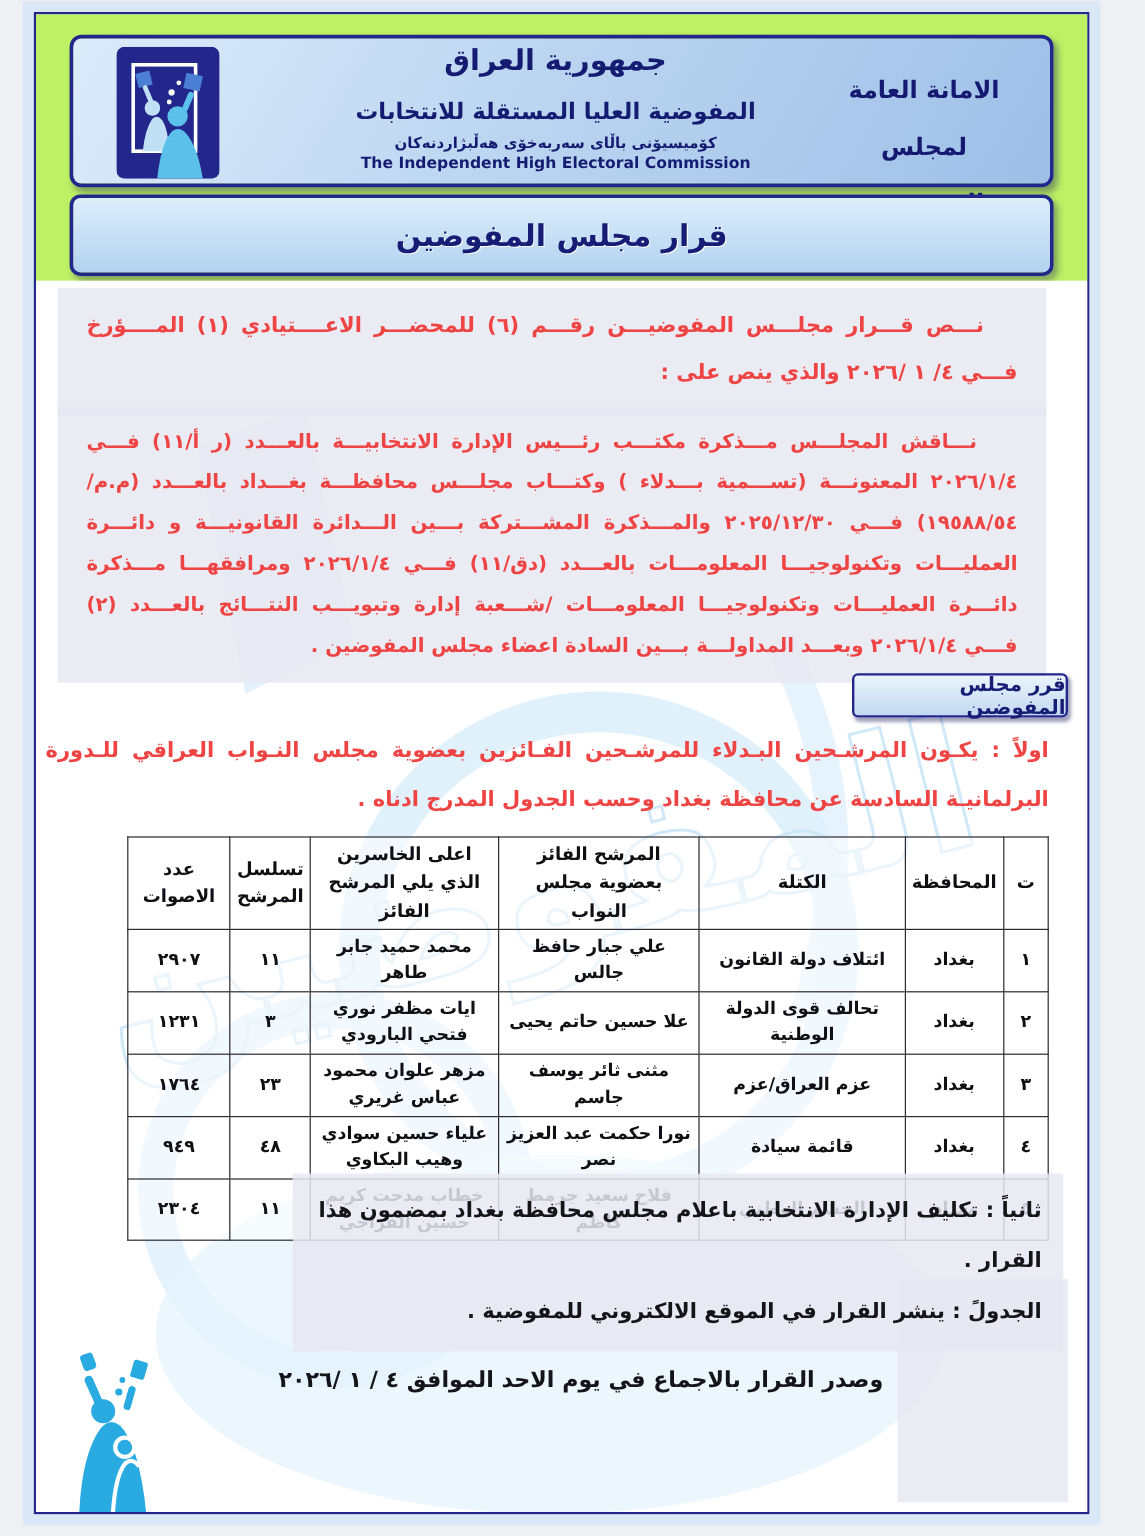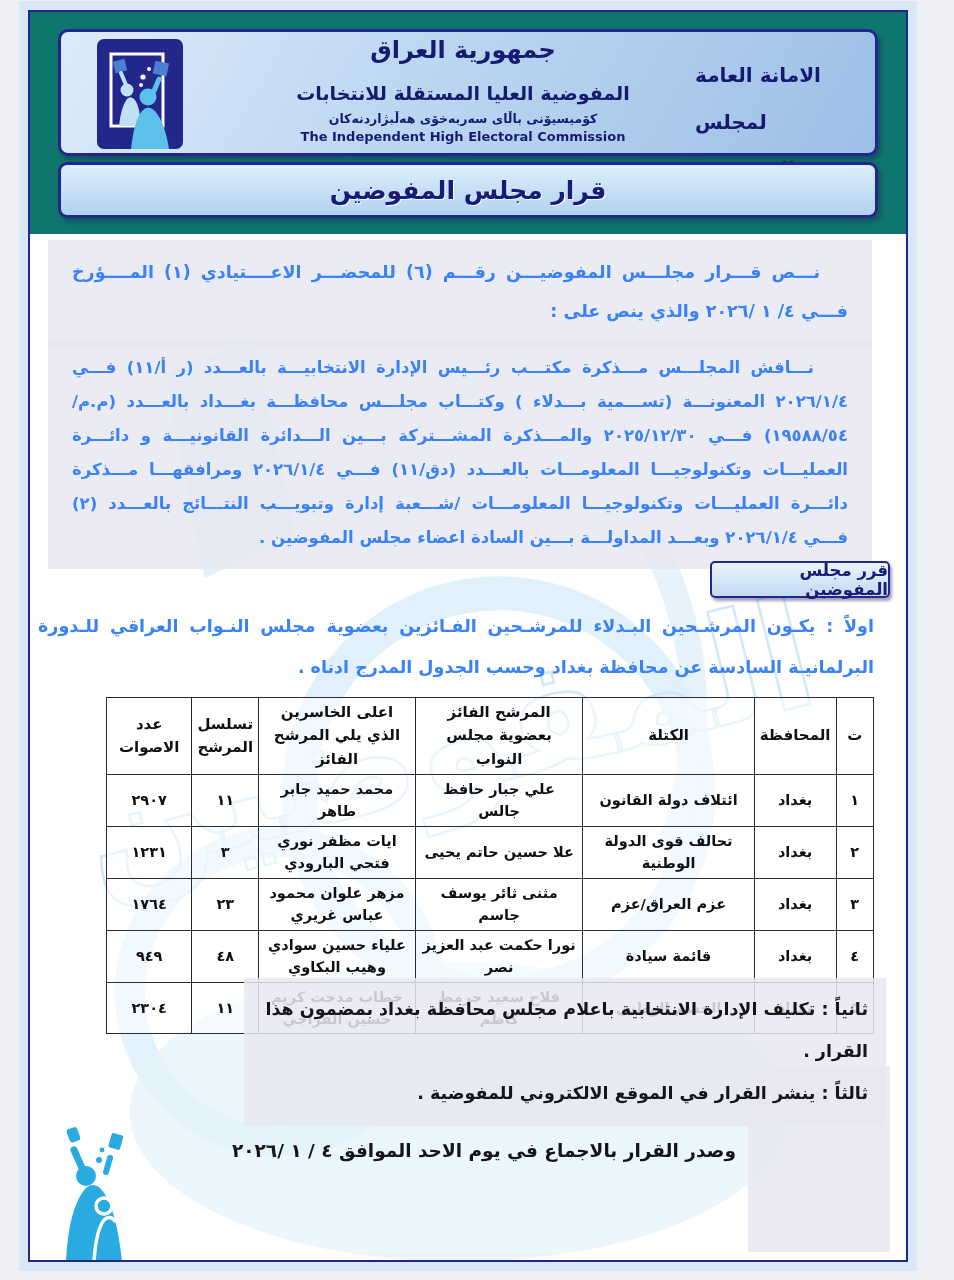--- a/index.html
+++ b/index.html
@@ -15,61 +15,61 @@
   .page {
     position: absolute; left: 28px; top: 10px;
     width: 880px; height: 1252px;
     background: #ffffff;
     border: 2px solid #23268b;
     outline: 9px solid #d9e7f6;
   }
   
   .header-band {
     position: absolute; top: 0; left: 0; right: 0; height: 222px;
-    background: #0f766e;
+    background: #bef264;
   }
   .emblem-box {
     position: absolute; top: 17px; left: 28px; right: 28px; height: 127px;
     border: 3px solid #23268b; border-radius: 10px;
     background: linear-gradient(120deg, #ddebfa 0%, #bcd6f1 45%, #9dbfe7 100%);
     box-shadow: 3px 4px 5px rgba(20,20,90,.38);
   }
   .emblem-logo { position: absolute; left: 36px; top: 7px; width: 86px; height: 110px; }
   .emblem-center {
     position: absolute; left: 180px; right: 190px; top: 3px; text-align: center;
     color: #161b72; line-height: 1.25;
   }
   .h-ar1 { font-size: 24px; font-weight: bold; }
   .h-ar2 { font-size: 19px; font-weight: bold; margin-top: 17px; }
   .h-ku  { font-size: 12.5px; font-weight: bold; margin-top: 5px; }
   .h-en  { font-size: 13px; font-weight: bold; margin-top: 3px; direction: ltr; }
   .secretariat {
-    position: absolute; right: 30px; top: 20px; width: 150px; text-align: left;
+    position: absolute; right: 30px; top: 20px; width: 150px; text-align: center;
     color: #151a70; font-size: 20px; font-weight: bold; line-height: 2.35;
   }
   .title-bar {
-    position: absolute; top: 150px; left: 28px; right: 28px; height: 56px;
+    position: absolute; top: 150px; left: 28px; right: 28px; height: 68px;
     border: 3px solid #23268b; border-radius: 9px;
     background: linear-gradient(#ddeefb, #b2d2f0);
     box-shadow: 3px 4px 5px rgba(20,20,90,.35);
     display: flex; align-items: center; justify-content: center;
   }
   .title-text {
     font-size: 25px; font-weight: bold; color: #171c74;
     text-shadow: 1px 1px 0 rgba(255,255,255,.85);
   }
   
   .doc-body {
     position: absolute; top: 222px; left: 0; right: 0; bottom: 0;
     background: #ffffff; overflow: hidden;
   }
   .watermark { position: absolute; inset: 0; z-index: 0; pointer-events: none; }
   .panel { position: absolute; background: rgba(231,232,241,.85); z-index: 1; }
   .para {
-    color: #3b82f6; font-weight: bold; text-align: justify;
+    color: #ef4444; font-weight: bold; text-align: justify;
   }
   .p1 { top: 6px; right: 34px; width: 824px; padding: 13px 24px 15px;
         font-size: 17.5px; line-height: 2.25; text-indent: 28px; }
   .p2 { top: 105px; right: 34px; width: 824px; padding: 12px 24px 14px;
         font-size: 16.5px; line-height: 2.06; text-indent: 34px; }
   .badge {
     position: absolute; top: 327px; right: 16px; width: 180px; height: 37px; z-index: 1;
     border: 2px solid #23268b; border-radius: 5px;
     background: linear-gradient(#eaf4fc, #c2d9f2);
     box-shadow: 2px 3px 3px rgba(20,20,90,.4);
@@ -245,21 +245,21 @@
           <td>٢٣٠٤</td>
         </tr>
       </tbody>
     </table>
 
     <div class="panel p3">
       <div class="line">
         <span class="label">ثانياً :</span><span> تكليف الإدارة الانتخابية باعلام مجلس محافظة بغداد بمضمون هذا القرار .</span>
       </div>
       <div class="line">
-        <span class="label">ثالثاً :</span><span> ينشر القرار في الموقع الالكتروني للمفوضية .</span>
+        <span class="label">الجدولً :</span><span> ينشر القرار في الموقع الالكتروني للمفوضية .</span>
       </div>
     </div>
 
     <div class="corner-block"></div>
 
     <div class="closing">
       <span>وصدر القرار بالاجماع في يوم الاحد الموافق  ٤ / ١ /٢٠٢٦</span>
     </div>
 
     <svg class="corner-logo" viewBox="0 0 82 142">

